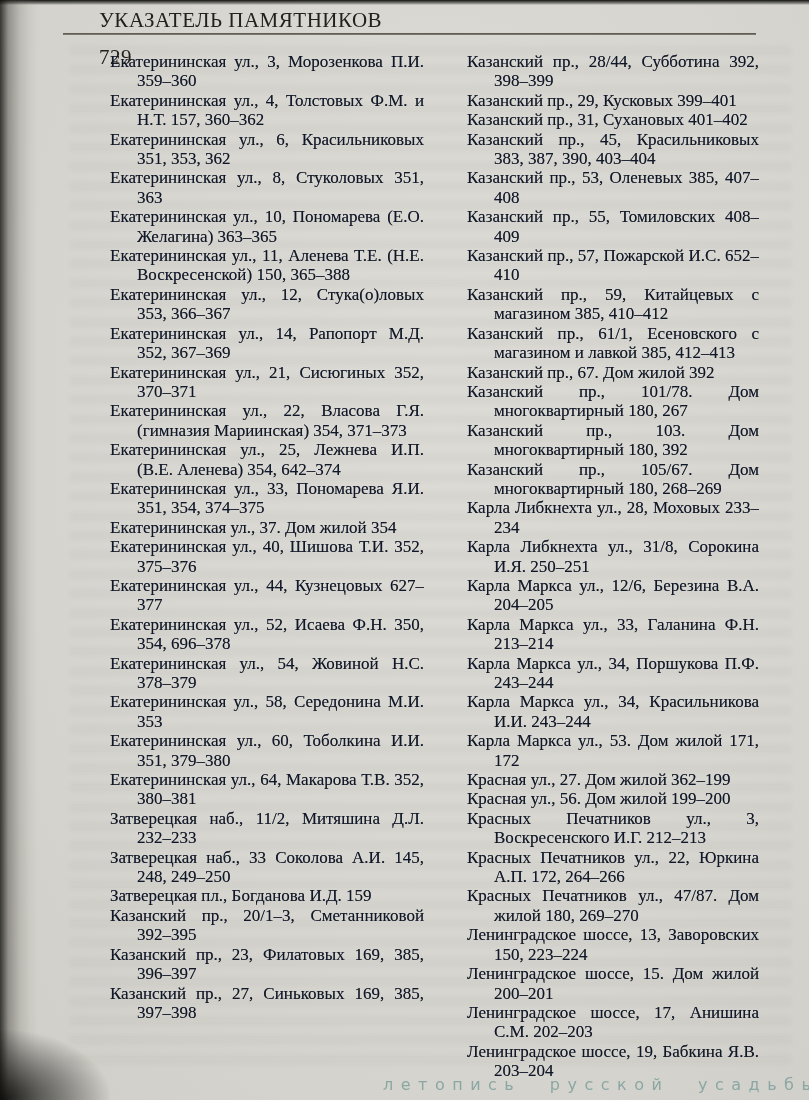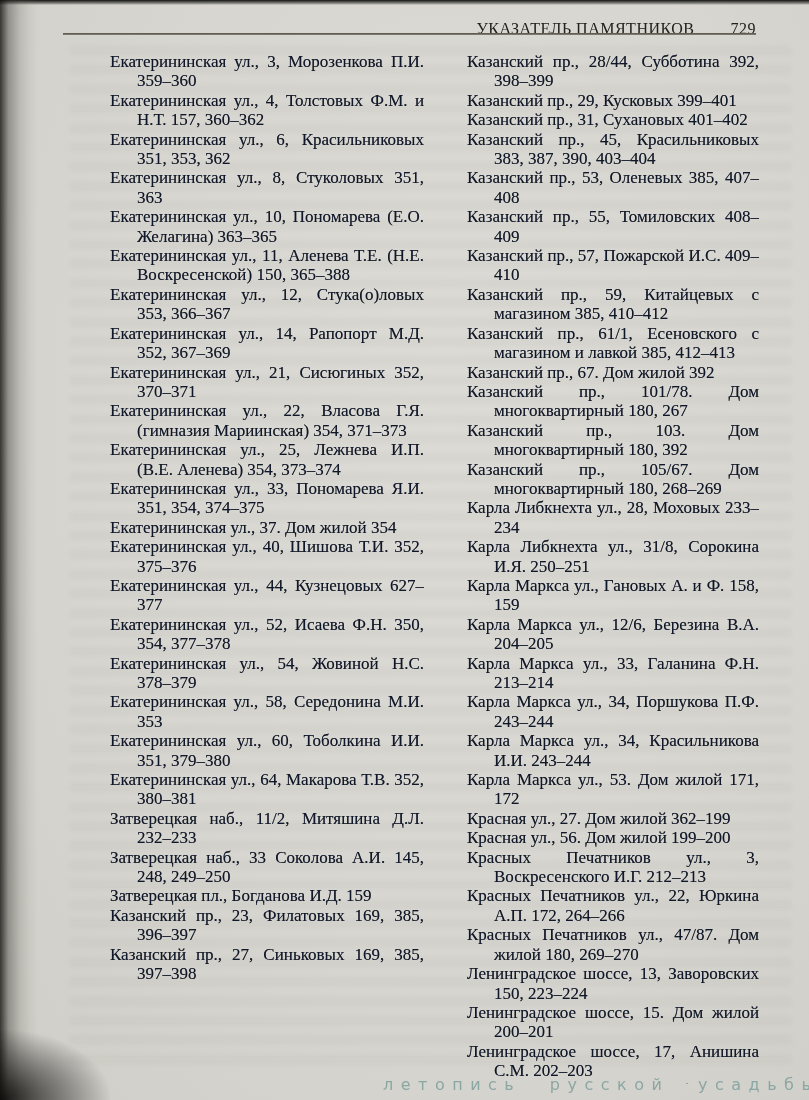--- a/index.html
+++ b/index.html
@@ -18,21 +18,21 @@
     background:linear-gradient(to right, rgba(22,20,16,0.82), rgba(58,54,47,0.42) 22%, rgba(92,87,77,0.2) 52%, rgba(120,114,103,0.08) 78%, transparent);}
   .corner-shadow{position:absolute;left:0;bottom:0;width:110px;height:70px;
     background:radial-gradient(ellipse at 0% 100%, rgba(10,10,8,0.9) 0%, rgba(10,10,8,0.35) 45%, transparent 72%);}
   .ghost-bleed{position:absolute;top:46px;left:70px;right:18px;bottom:30px;pointer-events:none;
     background:repeating-linear-gradient(to bottom, rgba(122,117,106,0.05) 0 9px, transparent 9px 19.4px);
     filter:blur(2px);}
 
   
   .header{position:absolute;top:8px;left:63px;width:693px;
     display:flex;justify-content:flex-end;align-items:baseline;
-    color:#23211c;font-size:16px;letter-spacing:0.5px;}
+    color:#23211c;font-size:21px;letter-spacing:0.5px;flex-direction:column;}
   .header .num{margin-left:36px;margin-top:12px;}
   .rule{position:absolute;top:33px;left:63px;width:693px;height:2px;
     background:linear-gradient(to bottom,#555047,#8a857a);}
 
   
   .col{position:absolute;top:52px;height:1032px;overflow:hidden;
     color:#0f172a;font-size:17px;line-height:19.4px;text-align:justify;
     text-shadow:0 0 0.4px rgba(41,38,31,0.55);}
   .col-left{left:110px;width:314px;}
   .col-right{left:467px;width:292px;}
@@ -60,53 +60,53 @@
       <p class="entry">Екатерининская ул., 3, Морозенкова П.И. 359–360</p>
       <p class="entry">Екатерининская ул., 4, Толстовых Ф.М. и Н.Т. 157, 360–362</p>
       <p class="entry">Екатерининская ул., 6, Красильниковых 351, 353, 362</p>
       <p class="entry">Екатерининская ул., 8, Стуколовых 351, 363</p>
       <p class="entry">Екатерининская ул., 10, Пономарева (Е.О. Желагина) 363–365</p>
       <p class="entry">Екатерининская ул., 11, Аленева Т.Е. (Н.Е. Воскресенской) 150, 365–388</p>
       <p class="entry">Екатерининская ул., 12, Стука(о)ловых 353, 366–367</p>
       <p class="entry">Екатерининская ул., 14, Рапопорт М.Д. 352, 367–369</p>
       <p class="entry">Екатерининская ул., 21, Сисюгиных 352, 370–371</p>
       <p class="entry">Екатерининская ул., 22, Власова Г.Я. (гимназия Мариинская) 354, 371–373</p>
-      <p class="entry">Екатерининская ул., 25, Лежнева И.П. (В.Е. Аленева) 354, 373–374</p>
+      <p class="entry">Екатерининская ул., 25, Лежнева И.П. (В.Е. Аленева) 354, 642–374</p>
       <p class="entry">Екатерининская ул., 33, Пономарева Я.И. 351, 354, 374–375</p>
       <p class="entry">Екатерининская ул., 37. Дом жилой 354</p>
       <p class="entry">Екатерининская ул., 40, Шишова Т.И. 352, 375–376</p>
       <p class="entry">Екатерининская ул., 44, Кузнецовых 627–377</p>
-      <p class="entry">Екатерининская ул., 52, Исаева Ф.Н. 350, 354, 377–378</p>
+      <p class="entry">Екатерининская ул., 52, Исаева Ф.Н. 350, 354, 696–378</p>
       <p class="entry">Екатерининская ул., 54, Жовиной Н.С. 378–379</p>
       <p class="entry">Екатерининская ул., 58, Середонина М.И. 353</p>
       <p class="entry">Екатерининская ул., 60, Тоболкина И.И. 351, 379–380</p>
       <p class="entry">Екатерининская ул., 64, Макарова Т.В. 352, 380–381</p>
       <p class="entry">Затверецкая наб., 11/2, Митяшина Д.Л. 232–233</p>
       <p class="entry">Затверецкая наб., 33 Соколова А.И. 145, 248, 249–250</p>
       <p class="entry">Затверецкая пл., Богданова И.Д. 159</p>
+      <p class="entry">Казанский пр., 20/1–3, Сметанниковой 392–395</p>
       <p class="entry">Казанский пр., 23, Филатовых 169, 385, 396–397</p>
       <p class="entry">Казанский пр., 27, Синьковых 169, 385, 397–398</p>
     </div>
   <div class="col col-right">
       <p class="entry">Казанский пр., 28/44, Субботина 392, 398–399</p>
       <p class="entry">Казанский пр., 29, Кусковых 399–401</p>
       <p class="entry">Казанский пр., 31, Сухановых 401–402</p>
       <p class="entry">Казанский пр., 45, Красильниковых 383, 387, 390, 403–404</p>
       <p class="entry">Казанский пр., 53, Оленевых 385, 407–408</p>
       <p class="entry">Казанский пр., 55, Томиловских 408–409</p>
-      <p class="entry">Казанский пр., 57, Пожарской И.С. 409–410</p>
+      <p class="entry">Казанский пр., 57, Пожарской И.С. 652–410</p>
       <p class="entry">Казанский пр., 59, Китайцевых с магазином 385, 410–412</p>
       <p class="entry">Казанский пр., 61/1, Есеновского с магазином и лавкой 385, 412–413</p>
       <p class="entry">Казанский пр., 67. Дом жилой 392</p>
       <p class="entry">Казанский пр., 101/78. Дом многоквартирный 180, 267</p>
       <p class="entry">Казанский пр., 103. Дом многоквартирный 180, 392</p>
       <p class="entry">Казанский пр., 105/67. Дом многоквартирный 180, 268–269</p>
       <p class="entry">Карла Либкнехта ул., 28, Моховых 233–234</p>
       <p class="entry">Карла Либкнехта ул., 31/8, Сорокина И.Я. 250–251</p>
-      <p class="entry">Карла Маркса ул., Гановых А. и Ф. 158, 159</p>
       <p class="entry">Карла Маркса ул., 12/6, Березина В.А. 204–205</p>
       <p class="entry">Карла Маркса ул., 33, Галанина Ф.Н. 213–214</p>
       <p class="entry">Карла Маркса ул., 34, Поршукова П.Ф. 243–244</p>
       <p class="entry">Карла Маркса ул., 34, Красильникова И.И. 243–244</p>
       <p class="entry">Карла Маркса ул., 53. Дом жилой 171, 172</p>
       <p class="entry">Красная ул., 27. Дом жилой 362–199</p>
       <p class="entry">Красная ул., 56. Дом жилой 199–200</p>
       <p class="entry">Красных Печатников ул., 3, Воскресенского И.Г. 212–213</p>
       <p class="entry">Красных Печатников ул., 22, Юркина А.П. 172, 264–266</p>
       <p class="entry">Красных Печатников ул., 47/87. Дом жилой 180, 269–270</p>

